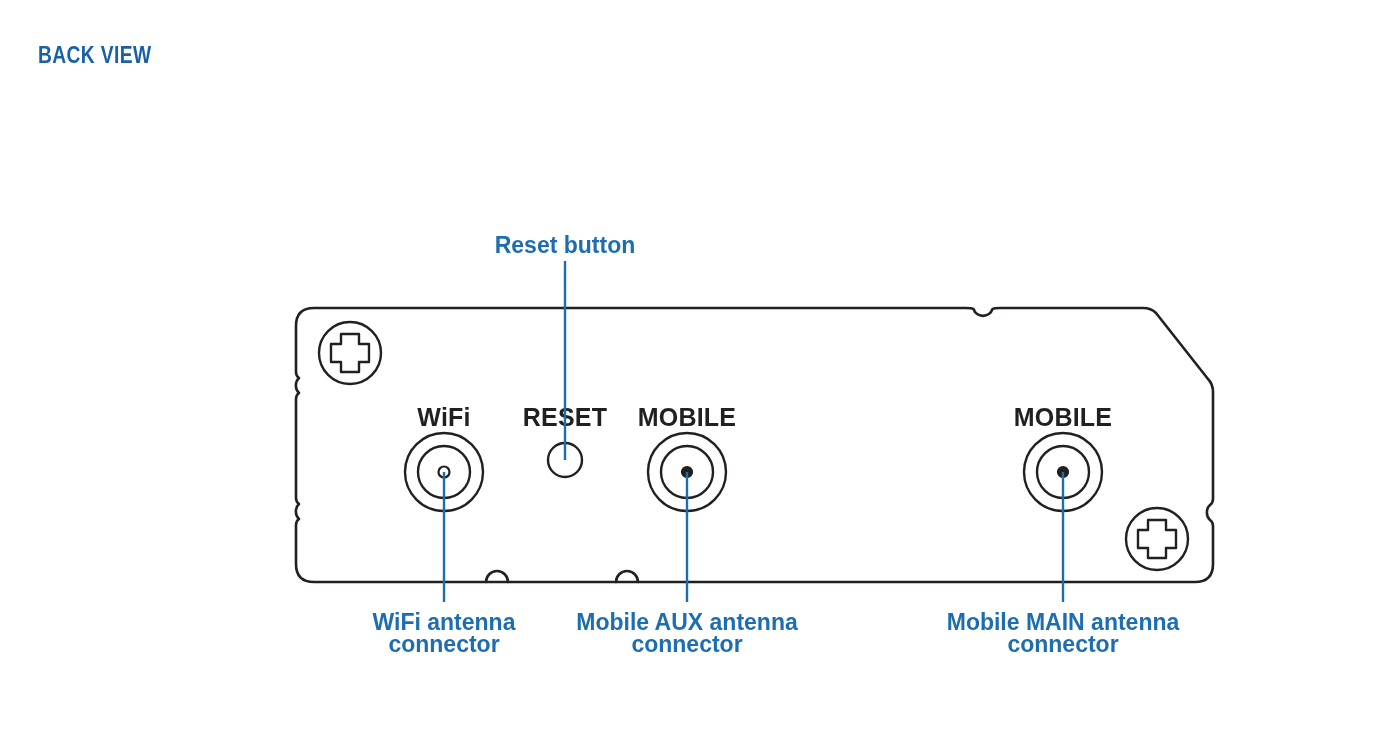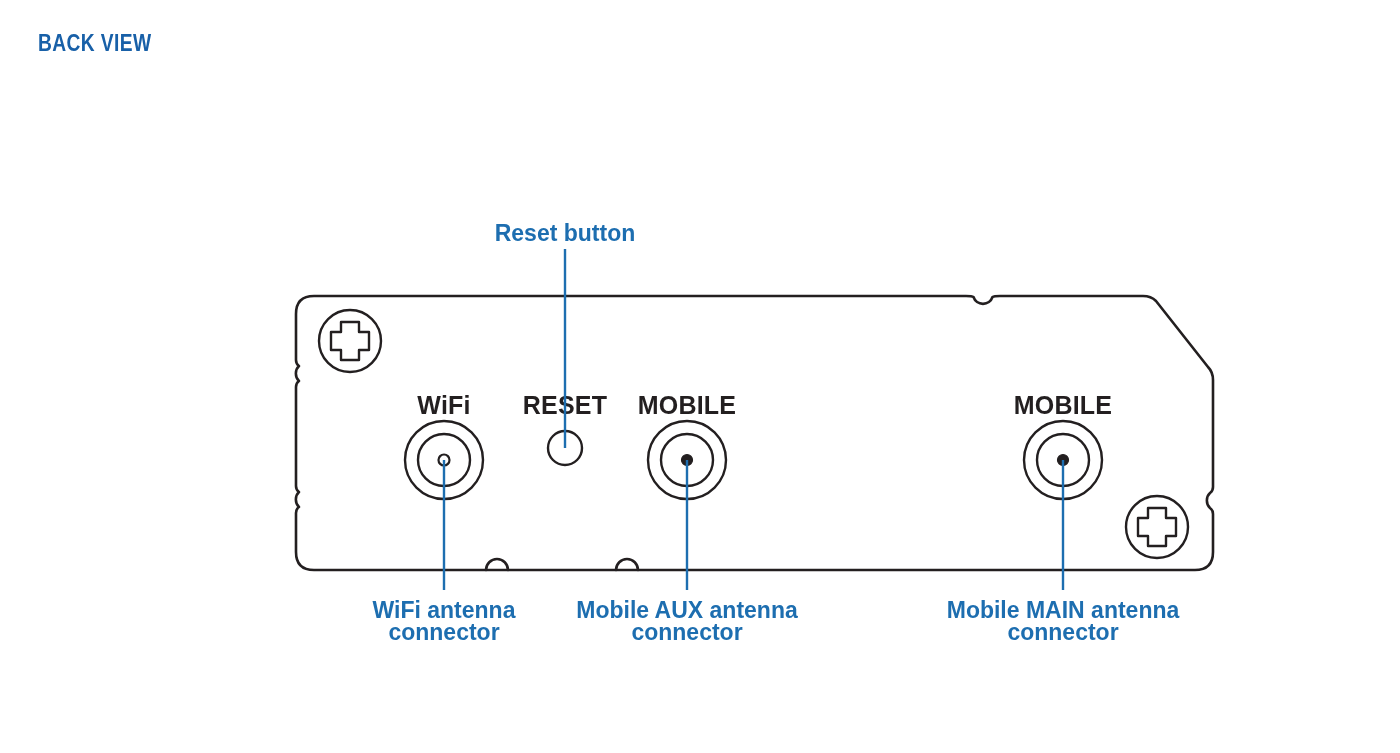--- a/index.html
+++ b/index.html
@@ -14,20 +14,21 @@
     overflow: hidden;
     font-family: "Liberation Sans", sans-serif;
     -webkit-font-smoothing: antialiased;
   }
 
   #stage {
     position: absolute;
     inset: 0;
     width: 1400px;
     height: 615px;
+    margin-top: 12px;
   }
 
   .view-title {
     position: absolute;
     left: 38px;
     top: 29px;
     font-family: "Liberation Sans", sans-serif;
     font-size: 24px;
     font-weight: 700;
     letter-spacing: 0.5px;

